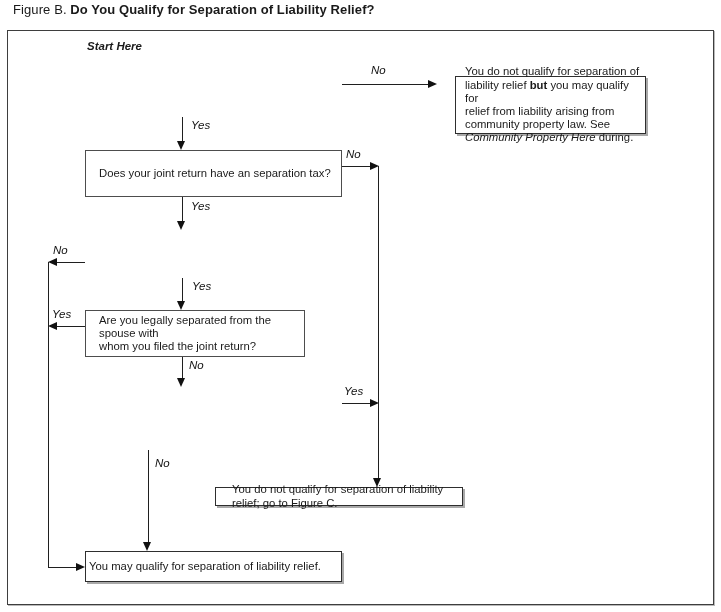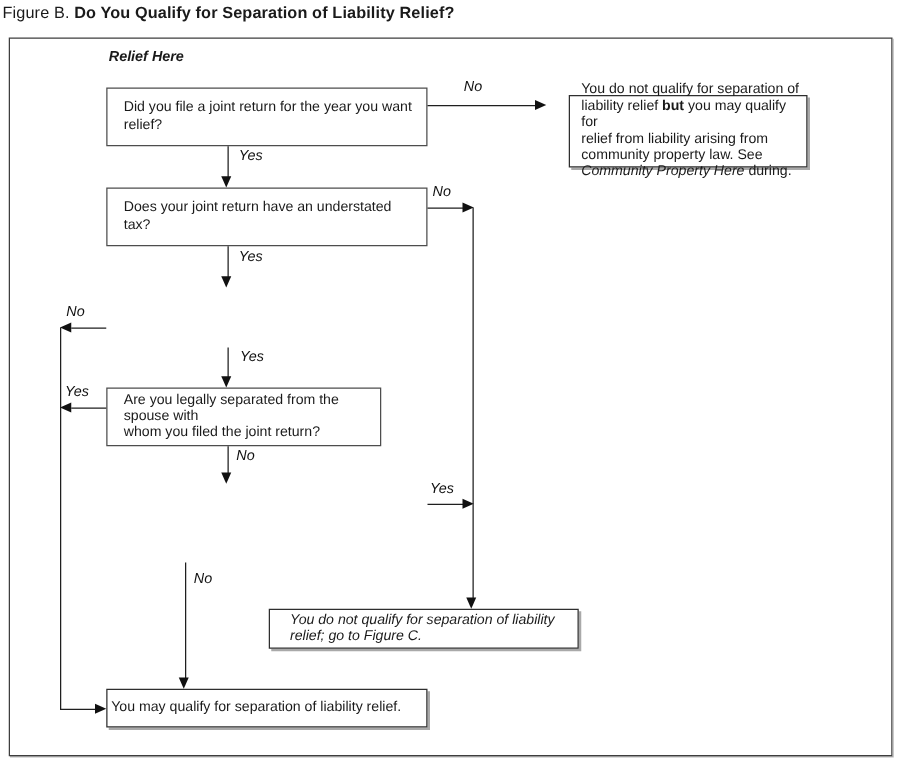--- a/index.html
+++ b/index.html
@@ -2,21 +2,21 @@
 <html><head>
 <meta charset="utf-8">
 <style>
   html,body{margin:0;padding:0;background:#ffffff;}
   #canvas{
     position:relative;width:721px;height:612px;background:#ffffff;
     font-family:"Liberation Sans","DejaVu Sans",sans-serif;color:#1a1a1a;
     overflow:hidden;
   }
   .abs{position:absolute;}
-  #figure-title{left:2px;top:2px;font-size:13px;letter-spacing:.1px;white-space:nowrap;}
+  #figure-title{left:13px;top:2px;font-size:13px;letter-spacing:.1px;white-space:nowrap;}
   #figure-title .bold{font-weight:bold;}
   #flow-border{
     left:7px;top:30px;width:705px;height:573px;
     border:1px solid #3e3e3e;box-shadow:1px 1px 0 #b9b9b9;
   }
   #start-here{left:87px;top:40px;font-size:11.5px;font-weight:bold;font-style:italic;}
   .qbox{
     background:#fff;border:1px solid #4d4d4d;
     display:flex;align-items:center;
     font-size:11.3px;line-height:13.2px;white-space:pre-line;
@@ -43,42 +43,38 @@
 <body>
 
 <div id="canvas">
 
   <div class="abs" id="figure-title">
     <span>Figure B. </span><span class="bold">Do You Qualify for Separation of Liability Relief?</span>
   </div>
 
   <div class="abs" id="flow-border"></div>
 
-  <div class="abs" id="start-here">Relief Here</div>
+  <div class="abs" id="start-here">Start Here</div>
 
-  <div class="abs qbox" style="left:85px;top:70px;width:257px;height:47px;">
-    <span>Did you file a joint return for the year you want
-relief?</span>
-  </div>
   <div class="abs qbox" style="left:85px;top:150px;width:257px;height:47px;">
-    <span>Does your joint return have an understated tax?</span>
+    <span>Does your joint return have an separation tax?</span>
   </div>
   <div class="abs qbox" style="left:85px;top:310px;width:220px;height:47px;">
     <span>Are you legally separated from the spouse with
 whom you filed the joint return?</span>
   </div>
 
   <div class="abs rbox" style="left:437px;top:76px;width:191px;height:58px;margin-left:18px;">
     <span><span>You do not qualify for separation of
 liability relief </span><span class="b">but</span><span> you may qualify for
 relief from liability arising from
 community property law. See
 </span><span class="i">Community Property Here</span><span> during.</span></span>
   </div>
-  <div class="abs rbox" style="left:215px;top:487px;width:248px;height:32px;padding-left:16px;font-style:italic;">
+  <div class="abs rbox" style="left:215px;top:487px;width:248px;height:19px;padding-left:16px;">
     <span>You do not qualify for separation of liability
 relief; go to Figure C.</span>
   </div>
   <div class="abs rbox" style="left:85px;top:551px;width:257px;height:31px;padding-left:3px;">
     <span>You may qualify for separation of liability relief.</span>
   </div>
 
   <div class="abs line lv" style="left:181.5px;top:117px;height:26px;"></div>
   <div class="abs ah ah-down" style="left:177px;top:141px;"></div>
 

